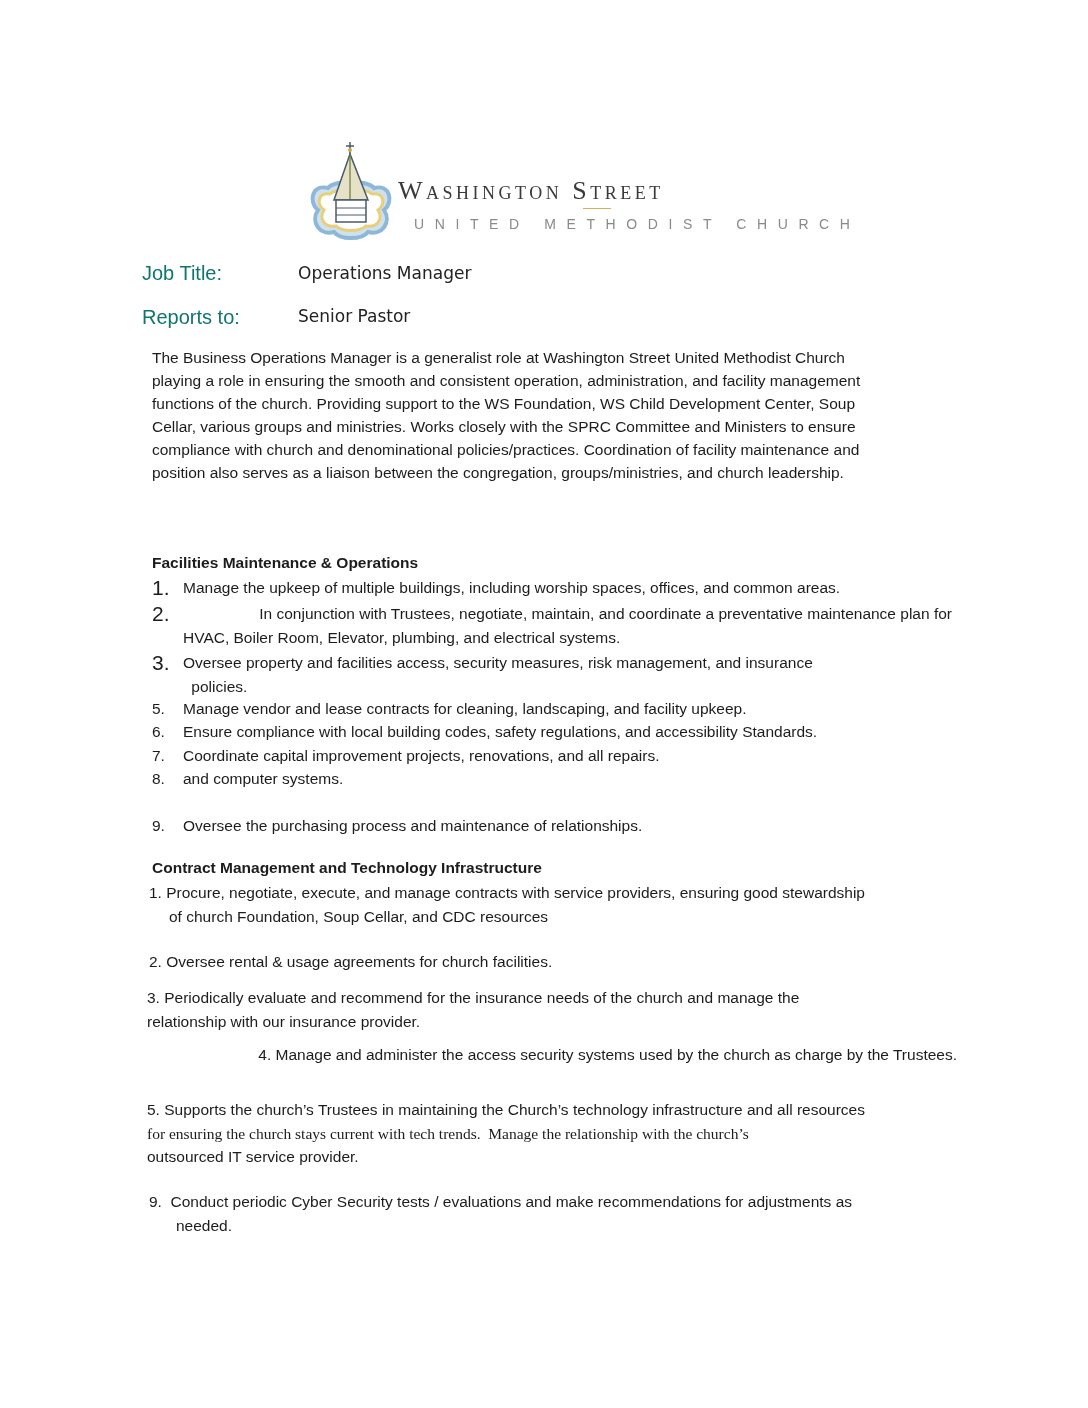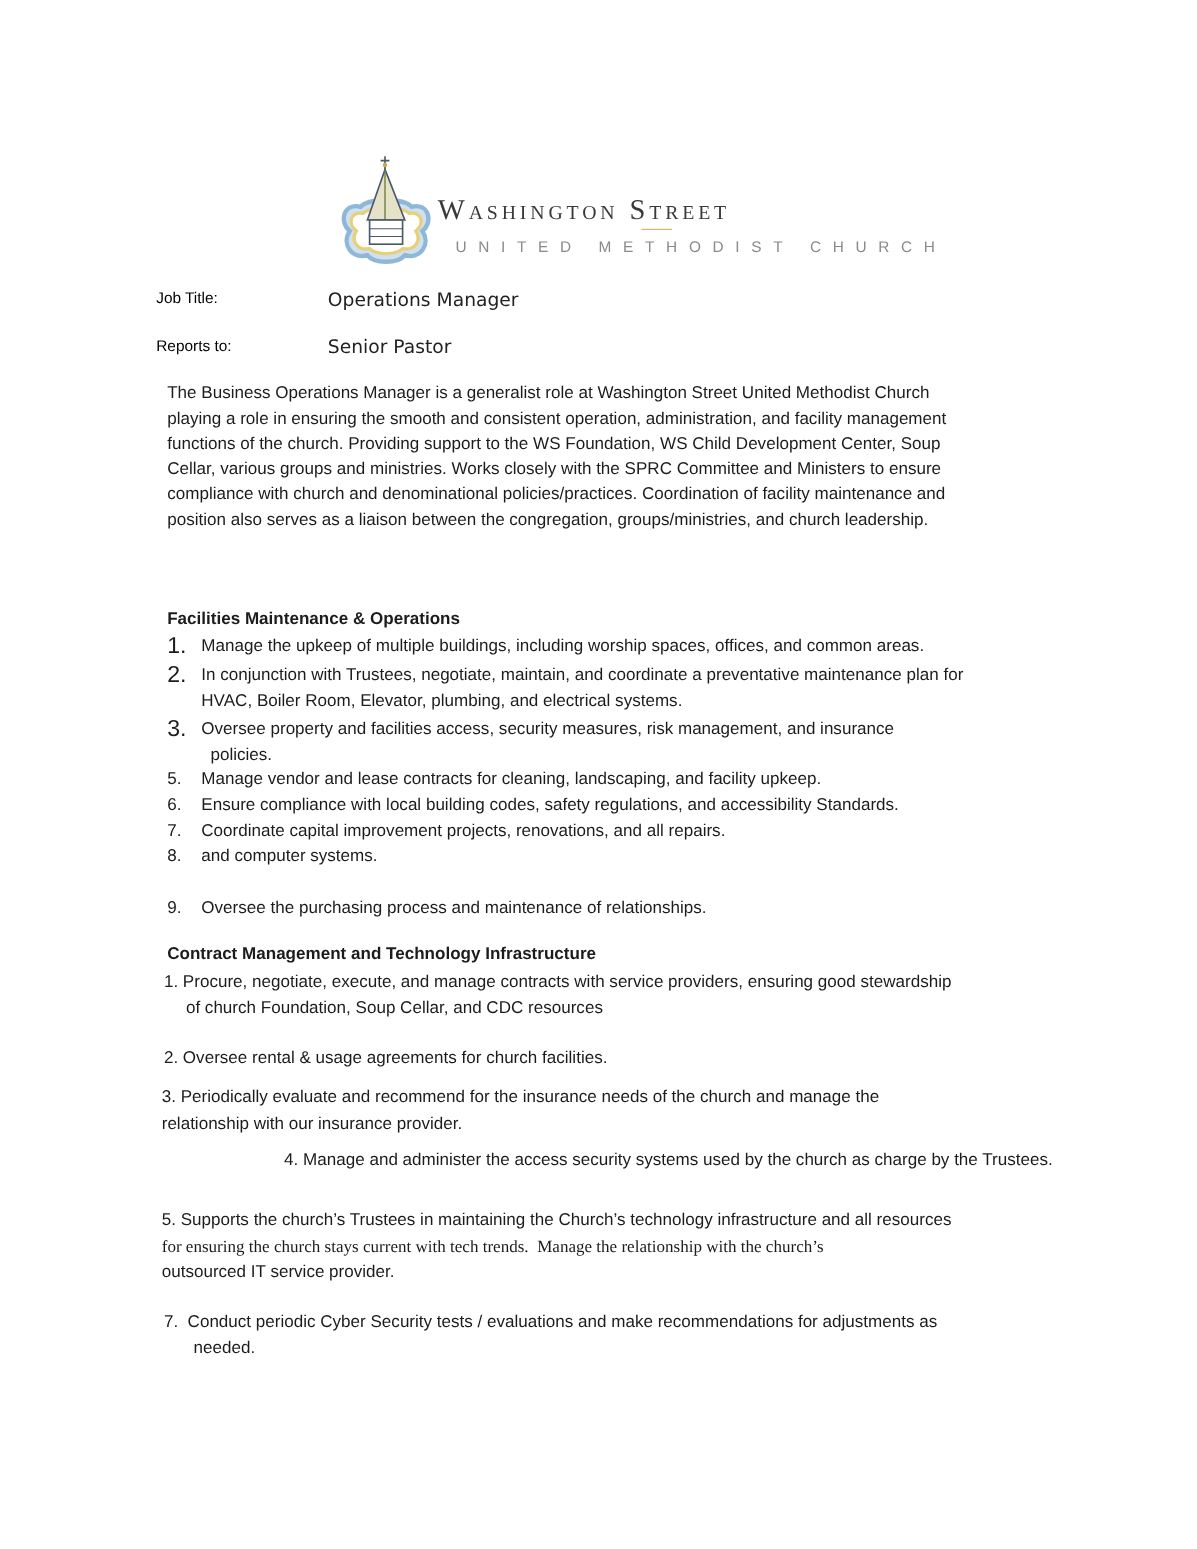--- a/index.html
+++ b/index.html
@@ -10,21 +10,21 @@
     
     .logo { position: absolute; left: 306px; top: 140px; width: 490px; height: 100px; }
     .logo-mark { position: absolute; left: 0; top: 0; width: 90px; height: 100px; }
     .logo-name { position: absolute; left: 92px; top: 36px; font-family: "Liberation Serif", serif;
       font-size: 26px; letter-spacing: 3.5px; color: #3a3a3a; white-space: nowrap; font-variant: small-caps; }
     .logo-rule { position: absolute; left: 277px; top: 68px; width: 28px; height: 1px; background: #d4b25a; }
     .logo-sub { position: absolute; left: 108px; top: 76px; font-size: 14px; letter-spacing: 10.6px;
       color: #8a8a8a; white-space: nowrap; }
 
     
-    .field-label { position: absolute; left: 142px; font-size: 14px; color: #000000; }
+    .field-label { position: absolute; left: 142px; font-size: 20px; color: #0f766e; }
     .field-value { position: absolute; left: 298px; font-size: 19px; color: #222; font-family: "DejaVu Sans", sans-serif; font-size: 17px; }
 
     
     .section { position: absolute; left: 152px; width: 800px; }
     .sec-title { font-weight: bold; font-size: 15.5px; line-height: 22px; margin: 0; }
     .para { font-size: 15.5px; line-height: 23px; margin: 0; }
     .list-item { position: relative; font-size: 15.5px; line-height: 23.5px; }
     .num { position: absolute; left: 0; top: 0; }
     .num.big { font-size: 21px; line-height: 23px; }
     .txt { display: block; }
@@ -70,21 +70,21 @@
 
   <div class="section" style="top:552px;">
     <h2 class="sec-title">Facilities Maintenance &amp; Operations</h2>
     <div id="fac-list" style="position: relative; height: 270px;">
         <div class="list-item" style="position: absolute; left: 0px; top: 2px; width: 800px;">
           <span class="num big" style="left: 0px;">1.</span>
           <span class="txt" style="padding-left: 31px; white-space: pre;">Manage the upkeep of multiple buildings, including worship spaces, offices, and common areas.</span>
         </div>
         <div class="list-item" style="position: absolute; left: 0px; top: 28px; width: 800px;">
           <span class="num big" style="left: 0px;">2.</span>
-          <span class="txt" style="padding-left: 31px; white-space: pre;">In conjunction with Trustees, negotiate, maintain, and coordinate a preventative maintenance plan for</span>
+          <span class="txt" style="padding-left: 31px; white-space: pre; text-align: right;">In conjunction with Trustees, negotiate, maintain, and coordinate a preventative maintenance plan for</span>
           <span class="txt" style="padding-left: 31px; white-space: pre;">HVAC, Boiler Room, Elevator, plumbing, and electrical systems.</span>
         </div>
         <div class="list-item" style="position: absolute; left: 0px; top: 77px; width: 800px;">
           <span class="num big" style="left: 0px;">3.</span>
           <span class="txt" style="padding-left: 31px; white-space: pre;">Oversee property and facilities access, security measures, risk management, and insurance</span>
           <span class="txt" style="padding-left: 35px; white-space: pre;"> policies.</span>
         </div>
         <div class="list-item" style="position: absolute; left: 0px; top: 123px; width: 800px;">
           <span class="num" style="left: 0px;">5.</span>
           <span class="txt" style="padding-left: 31px; white-space: pre;">Manage vendor and lease contracts for cleaning, landscaping, and facility upkeep.</span>
@@ -124,19 +124,19 @@
         </div>
         <div class="list-item" style="position: absolute; left: -5px; top: 164px; width: 810px; text-align: right;">
           <span class="txt" style="white-space: pre;">4. Manage and administer the access security systems used by the church as charge by the Trustees.</span>
         </div>
         <div class="list-item" style="position: absolute; left: -5px; top: 219px; width: 810px;">
           <span class="txt" style="white-space: pre;">5. Supports the church’s Trustees in maintaining the Church’s technology infrastructure and all resources</span>
           <span class="txt" style="white-space: pre; font-family: Liberation Serif, serif;">for ensuring the church stays current with tech trends.  Manage the relationship with the church’s</span>
           <span class="txt" style="white-space: pre;">outsourced IT service provider.</span>
         </div>
         <div class="list-item" style="position: absolute; left: -3px; top: 311px; width: 810px;">
-          <span class="txt" style="white-space: pre;">7.  Conduct periodic Cyber Security tests / evaluations and make recommendations for adjustments as</span>
+          <span class="txt" style="white-space: pre;">9.  Conduct periodic Cyber Security tests / evaluations and make recommendations for adjustments as</span>
           <span class="txt" style="padding-left: 27px; white-space: pre;">needed.</span>
         </div>
       </div>
   </div>
 
 </div>
 
 </body></html>

